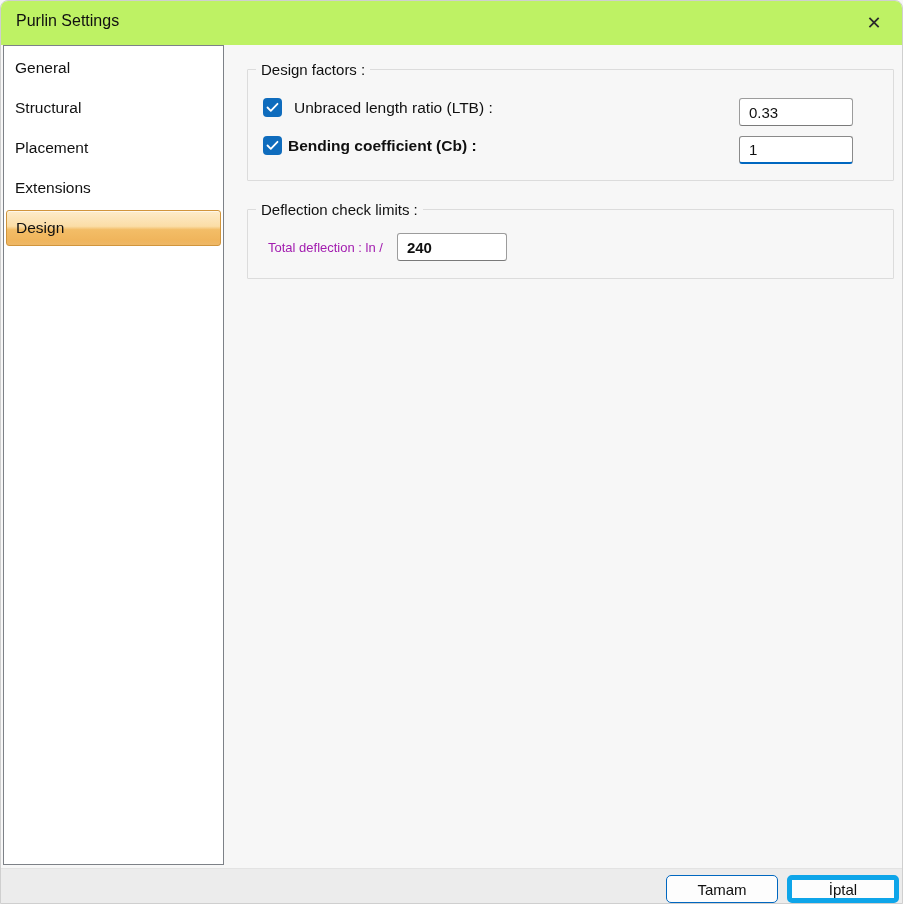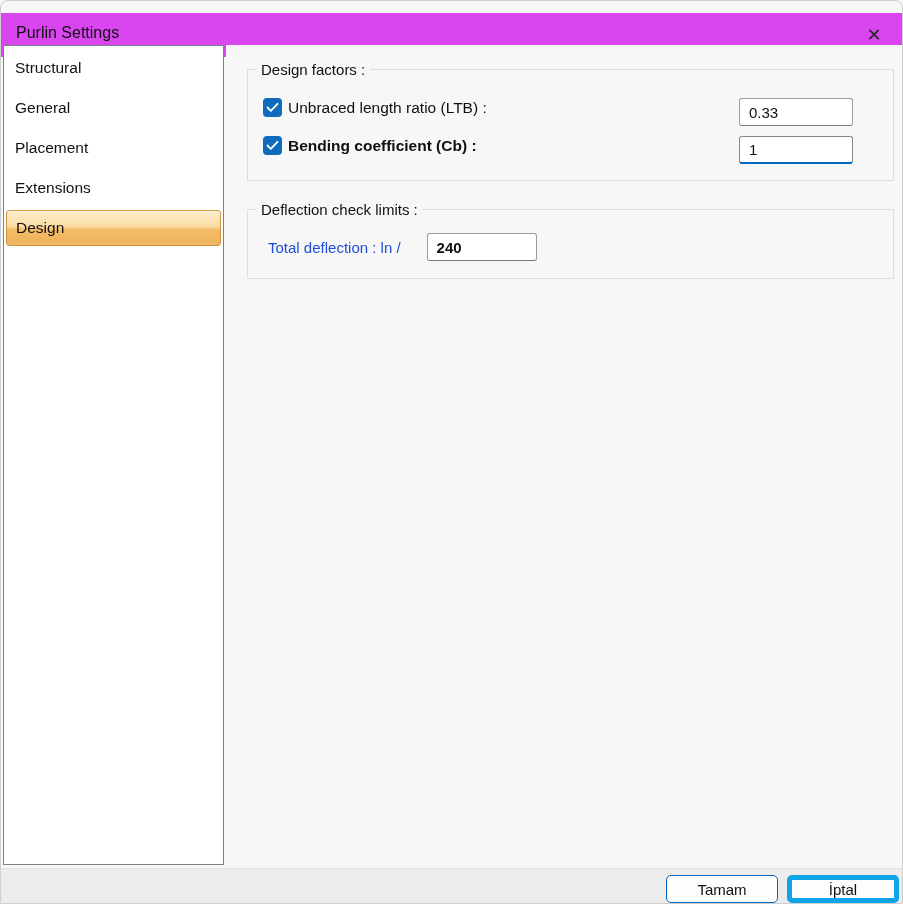--- a/index.html
+++ b/index.html
@@ -8,21 +8,21 @@
     font-family:"Liberation Sans","DejaVu Sans",sans-serif;
     background:#f7f7f7;
     position:relative;
     overflow:hidden;
     color:#1b1b1b;
     border:1px solid #cfcfcf;
     border-radius:8px 8px 0 0;
   }
 
   
-  .titlebar { position:absolute; left:0; top:12px; width:100%; height:44px; background:#d946ef; }
+  .titlebar { position:absolute; left:0; top:0; width:100%; height:44px; background:#bef264; }
   .titlebar .title { position:absolute; left:15px; top:11px; font-size:16px; color:#101010; }
   .close-btn {
     position:absolute; right:13px; top:8px; width:30px; height:28px;
     display:flex; align-items:center; justify-content:center;
     font-size:18px; color:#2b2b2b; cursor:pointer; font-weight:300;
   }
 
   
   .sidebar {
     position:absolute; left:2px; top:44px; width:221px; height:820px;
@@ -68,21 +68,21 @@
     font-family:"Liberation Sans","DejaVu Sans",sans-serif;
     font-size:15px; color:#101010; padding:0 9px; outline:none;
   }
   .txt.focused { border-color:#8a8a8a; border-bottom:2px solid #0067c0; }
 
   .input-factor { left:491px; width:114px; }
   .row1-input { top:28px; }
   .row2-input { top:66px; }
 
   .deflection-row { position:absolute; left:20px; top:23px; display:flex; align-items:center; }
-  .deflection-label { font-size:15px; color:#1d4ed8; margin-right:26px; }
+  .deflection-label { font-size:13px; color:#a21caf; margin-right:14px; }
   .input-deflection { position:static; width:110px;font-weight:bold; }
 
   
   .footer {
     position:absolute; left:0; top:867px; width:100%; height:37px;
     background:#ececec; border-top:1px solid #e3e3e3;
   }
   .btn {
     position:absolute; top:6px; height:28px; width:112px;
     background:#fdfdfd; border-radius:5px; font-size:15px; color:#101010;
@@ -96,43 +96,43 @@
 <body>
 
 <div class="titlebar">
   <div class="title">Purlin Settings</div>
   <div class="close-btn">✕</div>
 </div>
 
 <div class="sidebar">
   <div class="nav-list">
     <div class="nav-item">
-      <span>Structural</span>
+      <span>General</span>
     </div>
     <div class="nav-item">
-      <span>General</span>
+      <span>Structural</span>
     </div>
     <div class="nav-item">
       <span>Placement</span>
     </div>
     <div class="nav-item">
       <span>Extensions</span>
     </div>
     <div class="nav-item selected">
       <span>Design</span>
     </div>
   </div>
 </div>
 
 <div class="panel">
 
   <div class="groupbox group-factors">
     <span class="legend">Design factors :</span>
 
-    <div class="check-row" style="top:28px;">
+    <div class="check-row" style="top:28px;gap:6px;">
       <span class="checkbox">
         <span>
           <svg width="13" height="11" viewBox="0 0 13 11">
               <polyline points="1.5,5.5 4.8,8.8 11.5,1.8" fill="none" stroke="#ffffff" stroke-width="1.8" stroke-linecap="round" stroke-linejoin="round"></polyline>
             </svg>
         </span>
       </span>
       <span class="check-label">Unbraced length ratio (LTB) :</span>
     </div>
     <input class="txt input-factor row1-input" value="0.33" style="">

